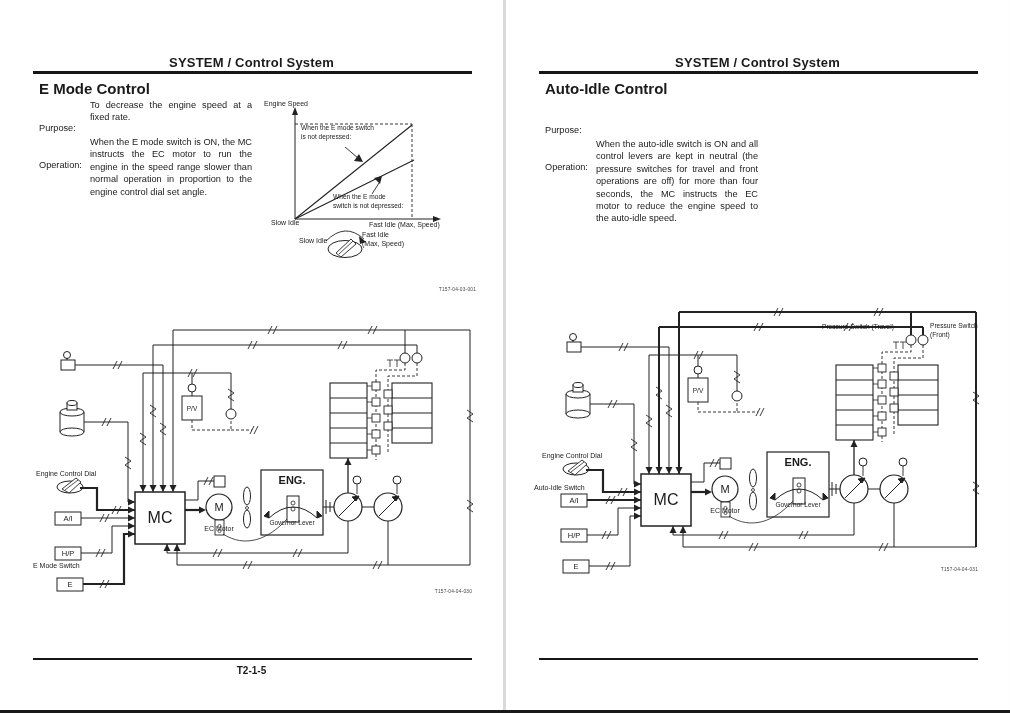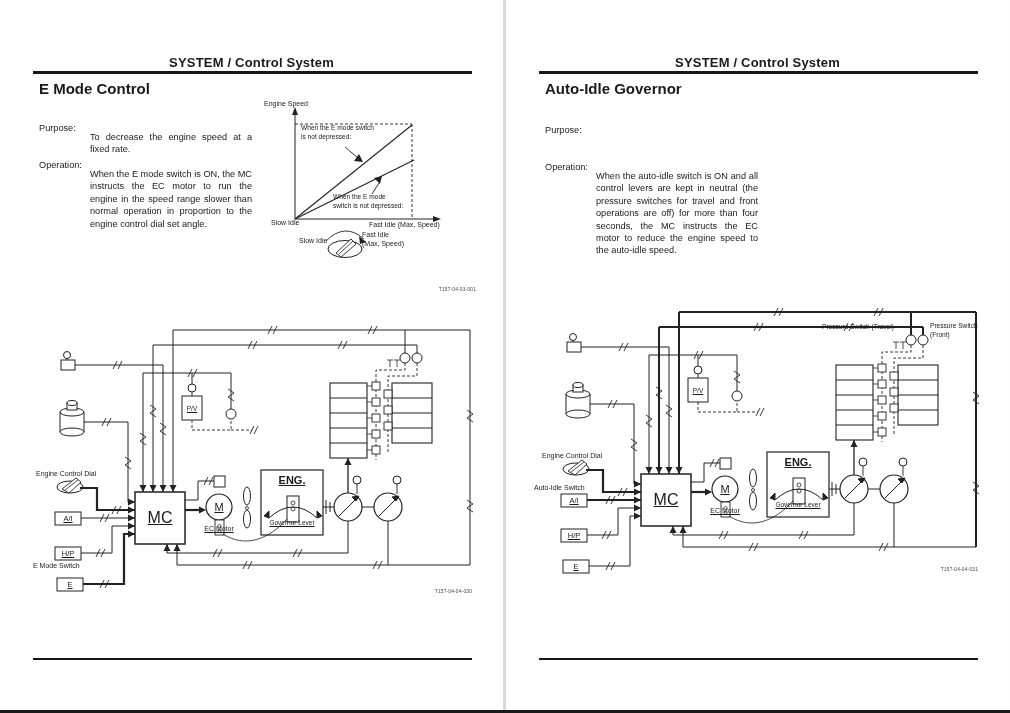--- a/index.html
+++ b/index.html
@@ -8,28 +8,28 @@
   .page{position:absolute;top:0;width:503px;height:710px;background:#ffffff;}
   #page-left{left:0;}
   #page-right{left:506px;}
   .divider{position:absolute;left:503px;top:0;width:3px;height:713px;background:#d9d9d9;}
   .bottom-edge{position:absolute;left:0;top:710px;width:1010px;height:3px;background:#191919;}
   .pg-title{position:absolute;top:55px;left:0;width:100%;text-align:center;
             font-size:13px;font-weight:bold;letter-spacing:.2px;}
   .head-rule{position:absolute;top:71px;left:33px;width:439px;height:3px;background:#161616;}
   .section{position:absolute;top:80px;left:39px;font-size:15px;font-weight:bold;}
   .lbl{position:absolute;left:39px;font-size:9.2px;margin-top:24px;}
-  .para{position:absolute;left:90px;width:162px;font-size:9.2px;line-height:12.4px;text-align:justify;margin-top:32px;}
+  .para{position:absolute;left:90px;width:162px;font-size:9.2px;line-height:12.4px;text-align:justify;}
   .fig{position:absolute;font-size:4.8px;color:#444;text-align:right;letter-spacing:.2px;}
   .foot-rule{position:absolute;top:658px;left:33px;width:439px;height:2px;background:#161616;}
   .pageno{position:absolute;top:665px;left:0;width:100%;text-align:center;font-weight:bold;font-size:10px;}
   .dlbl{position:absolute;font-size:7px;line-height:8.6px;white-space:nowrap;}
   .pre{white-space:pre-line;}
   .boxlbl{position:absolute;display:flex;align-items:center;justify-content:center;
-          text-align:center;font-size:7.5px;text-decoration:underline;}
+          text-align:center;font-size:7.5px;}
   svg{position:absolute;overflow:visible;}
 </style>
 </head>
 <body>
 
 <div class="page" id="page-left">
   <div class="pg-title">SYSTEM / Control System</div>
   <div class="head-rule"></div>
   <div class="section">E Mode Control</div>
 
@@ -244,26 +244,27 @@
   <div class="boxlbl" style="left:57px;top:578px;width:26px;height:13px">E</div>
   <div class="boxlbl" style="left:135px;top:492px;width:50px;height:52px;font-size:16px">MC</div>
   <div class="boxlbl" style="left:182px;top:396px;width:20px;height:24px;font-size:6.5px">P/V</div>
   <div class="boxlbl" style="left:206px;top:499px;width:26px;height:16px;font-size:11px">M</div>
   <div class="boxlbl" style="left:191px;top:525px;width:56px;font-size:7px">EC Motor</div>
   <div class="boxlbl" style="left:261px;top:474px;width:62px;font-size:11px;font-weight:bold">ENG.</div>
   <div class="boxlbl" style="left:258px;top:519px;width:68px;font-size:6.5px">Governor Lever</div>
   <span class="fig" style="left:400px;top:589px;width:72px">T157-04-04-030</span>
 
   <div class="foot-rule"></div>
+  <div class="pageno">T2-1-5</div>
 </div>
 
 <div class="page" id="page-right">
   <div class="pg-title">SYSTEM / Control System</div>
   <div class="head-rule"></div>
-  <div class="section">Auto-Idle Governor</div>
+  <div class="section">Auto-Idle Control</div>
 
   <span class="lbl" style="top:101px">Purpose:</span>
   <span class="lbl" style="top:138px">Operation:</span>
   <div class="para" style="top:138px">When the auto-idle switch is ON and all control levers are kept in neutral (the pressure switches for travel and front operations are off) for more than four seconds, the MC instructs the EC motor to reduce the engine speed to the auto-idle speed.</div>
 
   <svg id="schem-right" style="left:40px;top:292px" width="445" height="300" viewBox="0 0 445 300">
       <circle cx="27" cy="45" r="3.5" fill="#fff" stroke="#222" stroke-width="1"></circle>
       <line x1="27" y1="48" x2="27" y2="50" stroke="#222" stroke-width="1"></line>
       <rect x="21" y="50" width="14" height="10" fill="#fff" stroke="#222" stroke-width="1"></rect>
       <line x1="35" y1="55" x2="123" y2="55" stroke="#222" stroke-width="1"></line>

